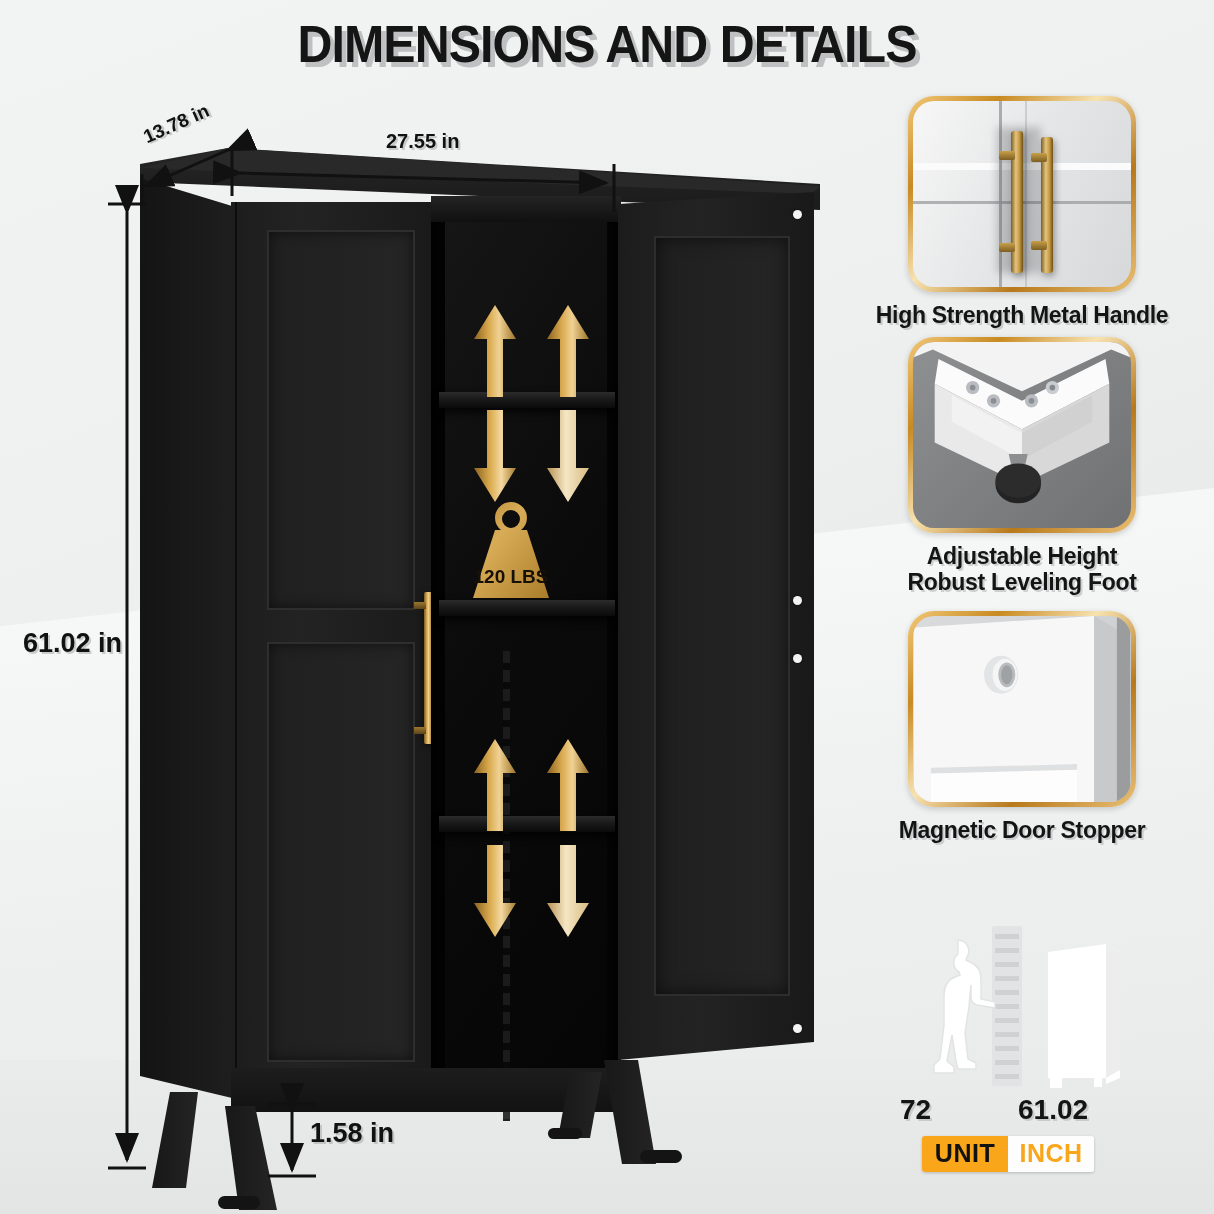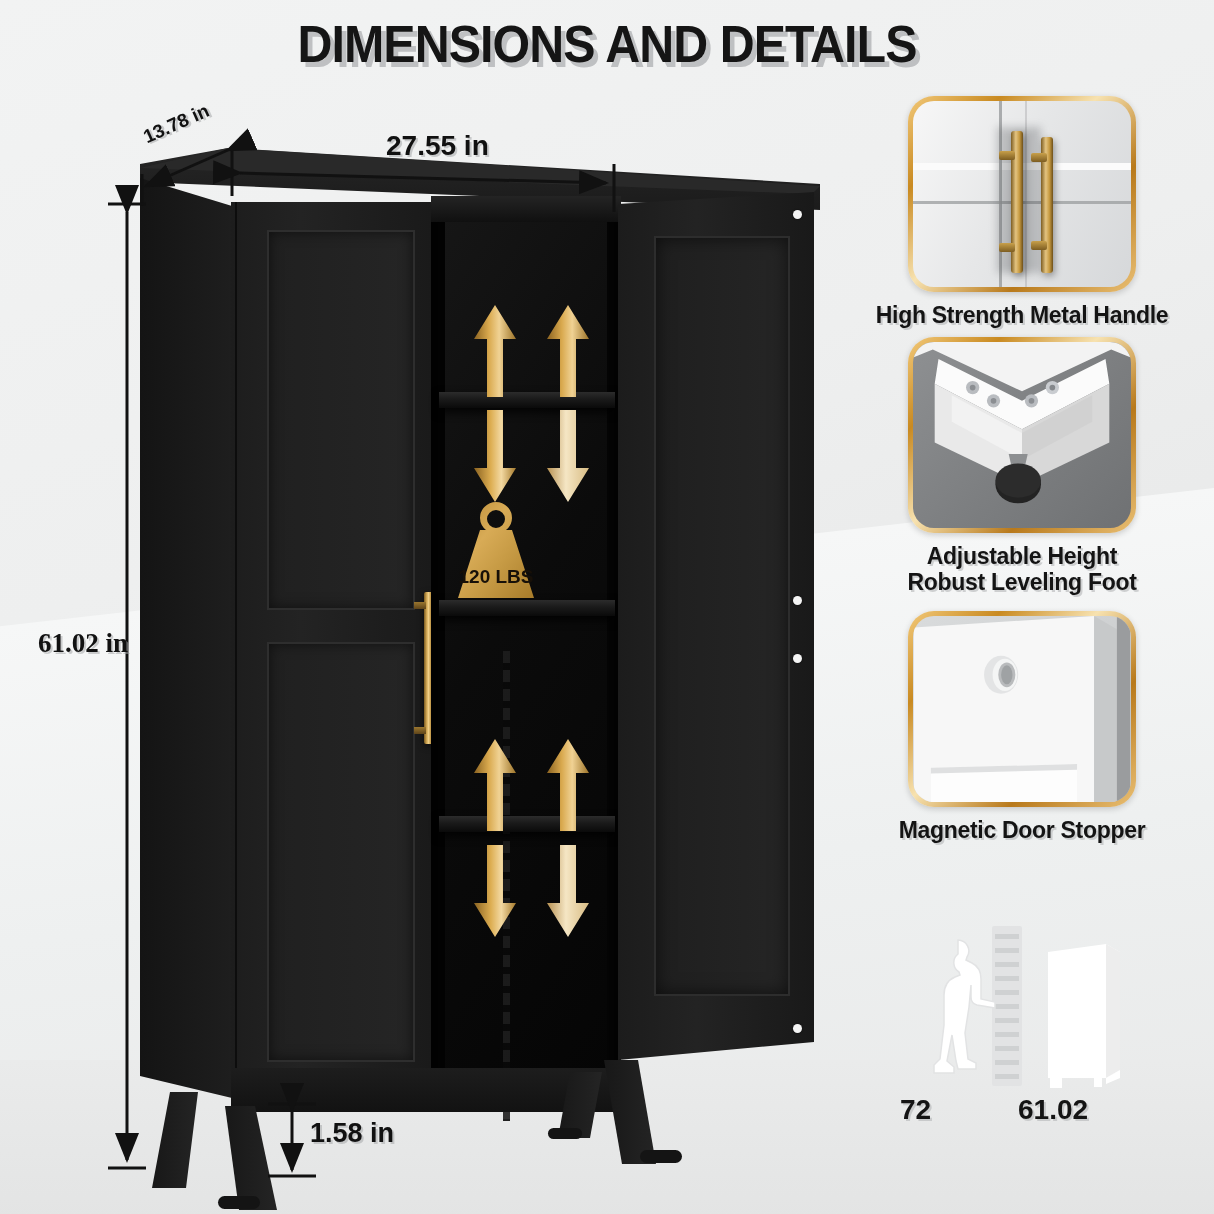--- a/index.html
+++ b/index.html
@@ -126,21 +126,21 @@
     opacity: .9;
   }
   .arrow {
     position: absolute;
     width: 46px; height: 96px;
   }
   .arrow svg { width: 100%; height: 100%; display: block; }
 
   
   .weight {
-    position: absolute; left: 441px; top: 498px; width: 110px; height: 106px;
+    position: absolute; left: 456px; top: 498px; width: 110px; height: 106px;
   }
   .weight svg { width: 100%; height: 100%; }
 
   
   .door-right {
     position: absolute; left: 618px; top: 192px;
     width: 196px; height: 868px;
     background: linear-gradient(to right, #1c1c1c 0%, #232323 40%, #191919 100%);
     clip-path: polygon(0 12px, 196px 0, 196px 850px, 0 868px);
   }
@@ -415,23 +415,23 @@
 
       <line x1="108" y1="204" x2="146" y2="204" stroke="#111" stroke-width="3"></line>
       <line x1="108" y1="1168" x2="146" y2="1168" stroke="#111" stroke-width="3"></line>
       <line x1="127" y1="212" x2="127" y2="1160" stroke="#111" stroke-width="3" marker-start="url(#ahs)" marker-end="url(#ah)"></line>
 
       <line x1="268" y1="1104" x2="316" y2="1104" stroke="#111" stroke-width="3"></line>
       <line x1="268" y1="1176" x2="316" y2="1176" stroke="#111" stroke-width="3"></line>
       <line x1="292" y1="1110" x2="292" y2="1170" stroke="#111" stroke-width="3" marker-start="url(#ahs)" marker-end="url(#ah)"></line>
     </svg>
 
-    <div class="dim-label" style="left:386px; top:130px; font-size:28px;">27.55 in</div>
+    <div class="dim-label" style="left:386px; top:130px; font-size:20px;">27.55 in</div>
     <div class="dim-label" style="left:140px; top:128px; font-size:19px; transform: rotate(-24deg); transform-origin: left top;">13.78 in</div>
-    <div class="dim-label" style="left:38px; top:628px; font-size:27px;font-family:Liberation Serif, serif;">61.02 in</div>
+    <div class="dim-label" style="left:23px; top:628px; font-size:27px;">61.02 in</div>
     <div class="dim-label" style="left:310px; top:1118px; font-size:27px;">1.58 in</div>
   </div>
 
   <div id="features">
 
     <div class="feat">
       <div class="feat-frame">
         <div class="feat-inner">
           <div class="ph-handle">
             <div class="dlight" style="left:0; top:62px; width:228px; height:7px;"></div>
@@ -534,15 +534,19 @@
         <polygon points="64,2 78,10 78,128 64,136" fill="#ededed"></polygon>
         <polygon points="6,136 14,136 14,146 20,146 20,136 54,136 54,144 60,144 60,136 64,136 64,142 78,136 78,128 64,136 6,136" fill="#ffffff"></polygon>
         <rect x="8" y="136" width="8" height="10" fill="#ffffff"></rect>
         <rect x="52" y="136" width="8" height="9" fill="#ffffff"></rect>
       </svg>
     </div>
     <div class="scale-nums">
       <span style="width:118px">72</span>
       <span style="width:112px">61.02</span>
     </div>
+    <div class="unit-badge">
+      <div class="u-left">UNIT</div>
+      <div class="u-right">INCH</div>
+    </div>
   </div>
 
 </div>
 
 </body></html>

